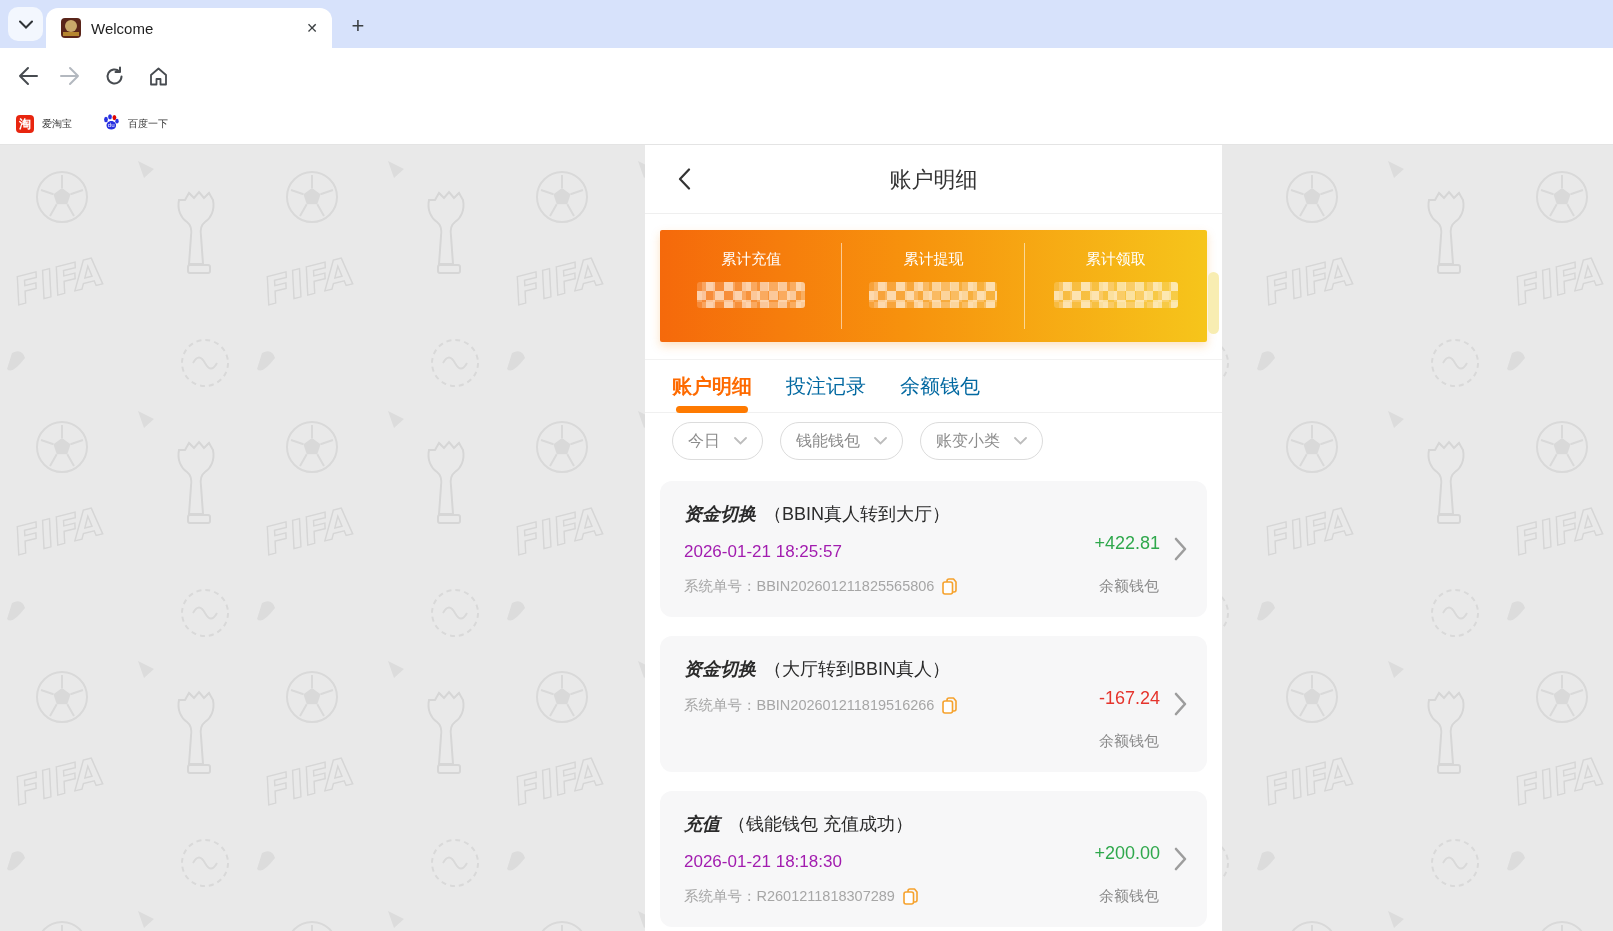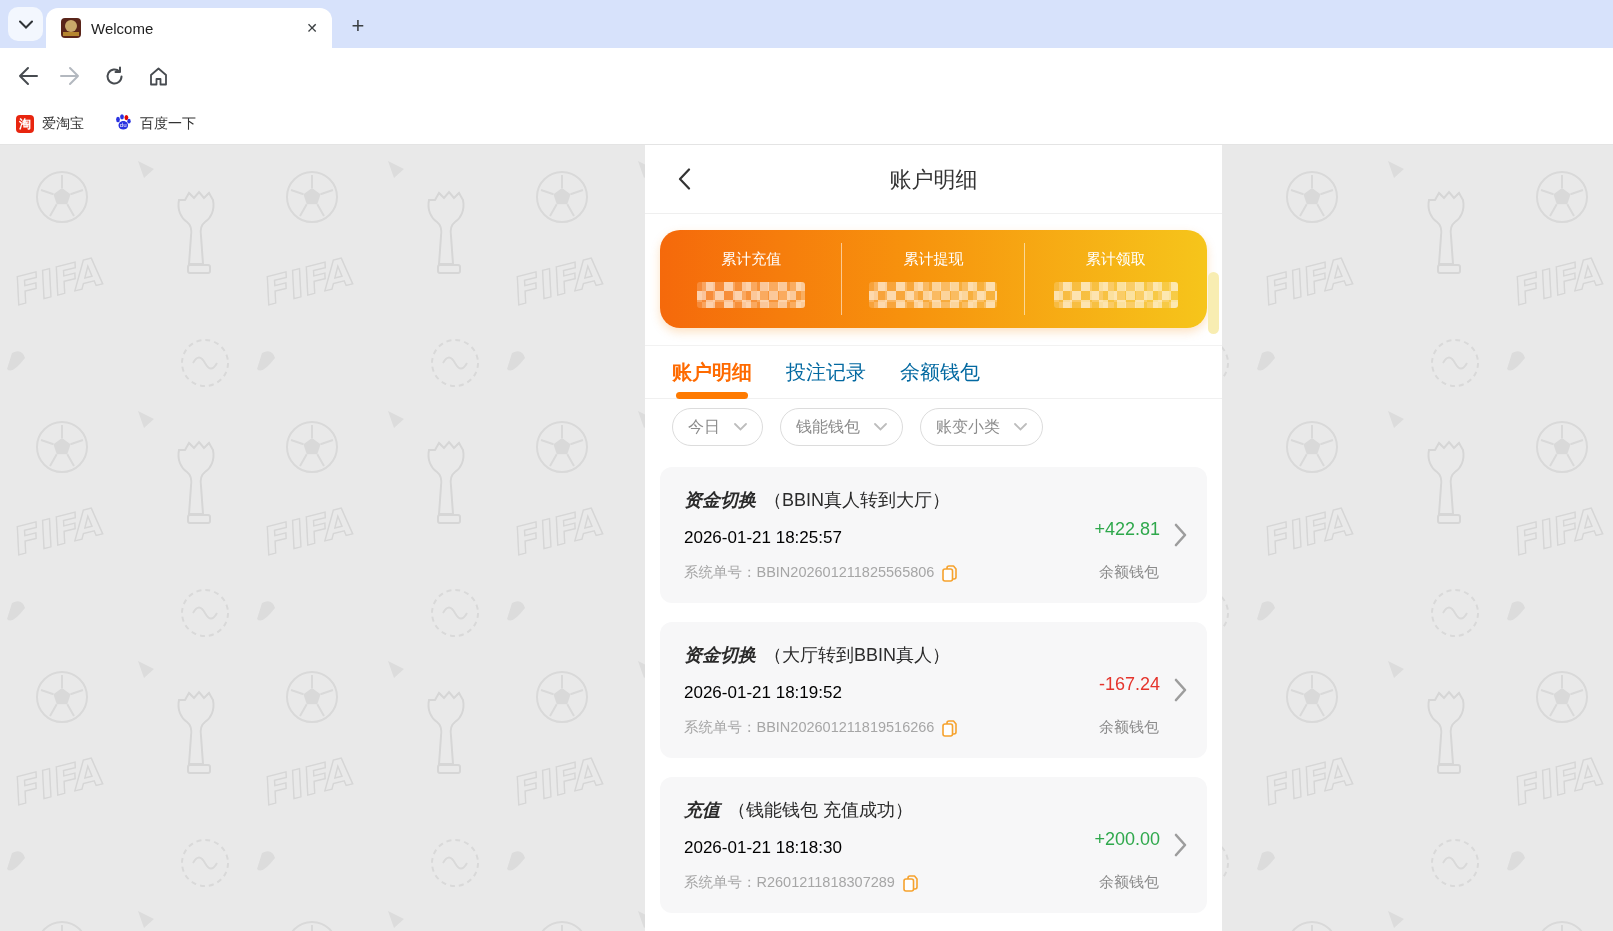--- a/index.html
+++ b/index.html
@@ -20,35 +20,35 @@
   .toolbar { position:absolute; left:0; top:48px; width:1613px; height:56px; background:#ffffff; }
   .navicon { position:absolute; top:14px; width:28px; height:28px; display:flex; align-items:center; justify-content:center; }
   .navicon svg { display:block; }
   .urlbar { position:absolute; left:193px; top:58px; width:1430px; height:39px; background:#e9edf8; border-radius:20px; display:flex; align-items:center; }
   .siteinfo { width:31px; height:31px; background:#ffffff; border-radius:50%; margin-left:4px; display:flex; align-items:center; justify-content:center; flex:none; }
   .url-text { margin-left:10px; font-size:16.5px; color:#1f1f1f; letter-spacing:.2px; }
 
   .bookmarks { position:absolute; left:0; top:104px; width:1613px; height:41px; background:#ffffff; border-bottom:1px solid #e4e4e4; display:flex; align-items:center; }
   .bm { display:flex; align-items:center; margin-left:16px; }
   .bm + .bm { margin-left:30px; }
-  .bm-label { font-size:14px; color:#333; margin-left:8px;text-align:right; }
+  .bm-label { font-size:10px; color:#333; margin-left:8px;text-align:right; }
   .taobao-ico { width:18px; height:18px; border-radius:4px; background:#e8250f; color:#fff; font-size:12px; font-weight:bold; display:flex; align-items:center; justify-content:center; }
 
   
   .page-bg { position:absolute; left:0; top:145px; width:1613px; height:786px; }
 
   
   .panel { position:absolute; left:645px; top:145px; width:577px; height:786px; background:#ffffff; }
 
   .pg-header { position:relative; height:69px; border-bottom:1px solid #efefef; }
   .pg-back { position:absolute; left:26px; top:21px; width:26px; height:26px; display:flex; align-items:center; justify-content:center; }
   .pg-title { text-align:center; line-height:69px; font-size:22px; color:#333; }
 
   .stats-wrap { position:relative; padding:16px 15px 17px; }
-  .stats-card { height:98px; border-radius:20px; background:linear-gradient(90deg,#f5690b 0%,#f7920d 45%,#f6c51b 100%); display:flex; box-shadow:0 4px 10px rgba(246,140,20,.25); }
+  .stats-card { height:112px; border-radius:2px; background:linear-gradient(90deg,#f5690b 0%,#f7920d 45%,#f6c51b 100%); display:flex; box-shadow:0 4px 10px rgba(246,140,20,.25); }
   .stat-col { flex:1; position:relative; text-align:center; padding-top:20px; }
   .stat-col.divider::after { content:""; position:absolute; right:0; top:13px; bottom:13px; width:1px; background:rgba(255,255,255,.55); }
   .stat-label { font-size:15px; color:#ffffff; }
   .stat-value { margin:13px auto 0; height:26px; border-radius:3px;
      background:
        repeating-conic-gradient(rgba(255,255,255,.55) 0% 25%, rgba(255,255,255,.12) 0% 50%) 0 0/18px 18px,
        repeating-conic-gradient(rgba(255,225,190,.35) 0% 25%, rgba(255,255,255,.08) 0% 50%) 5px 9px/22px 22px; }
   .w1 { width:108px; } .w2 { width:128px; } .w3 { width:124px; }
   .peek-strip { position:absolute; right:3px; top:58px; width:11px; height:62px; border-radius:6px; background:#f8ecae; opacity:.95; }
 
@@ -61,22 +61,22 @@
   .filters-row { display:flex; gap:17px; padding:9px 27px 13px; }
   .fpill { height:38px; border:1px solid #dcdcdc; border-radius:19px; display:flex; align-items:center; justify-content:space-between; padding:0 15px; color:#8c8c8c; font-size:16px; background:#fff; }
   .fpill.f1 { width:91px; } .fpill.f2 { width:123px; } .fpill.f3 { width:123px; }
   .fpill svg { margin-left:10px; flex:none; }
 
   .list { padding:8px 15px 0; }
   .rec-card { position:relative; background:#f7f7f8; border-radius:12px; padding:20px 24px 18px; margin-bottom:19px; height:136px; }
   .rec-title { font-size:18px; color:#2b2b2b; line-height:26px; }
   .rec-type { font-weight:bold;font-style:italic; }
   .rec-note { font-weight:normal; margin-left:8px; }
-  .rec-date { font-size:17px; color:#000000; margin-top:13px; line-height:23px; }
-  .rec-order { font-size:14.5px; color:#a6a6a6; margin-top:13px; line-height:20px; display:flex; align-items:flex-end; }
+  .rec-date { font-size:17px; color:#a21caf; margin-top:13px; line-height:23px; }
+  .rec-order { font-size:14.5px; color:#a6a6a6; margin-top:13px; line-height:20px; display:flex; align-items:center; }
   .copy-btn { margin-left:8px; display:flex; align-items:center; }
   .rec-amount { position:absolute; right:47px; top:50px; font-size:18px; line-height:24px; }
   .rec-amount.pos { color:#2fa84c; }
   .rec-amount.neg { color:#e5342c; }
   .rec-wallet { position:absolute; right:48px; top:95px; font-size:15px; color:#8b8b8b; line-height:20px; }
   .rec-chev { position:absolute; right:20px; top:50%; transform:translateY(-50%); }
 </style>
 </head>
 <body>
 
@@ -270,21 +270,20 @@
       <div class="rec-wallet">余额钱包</div>
       <svg class="rec-chev" width="13" height="24" viewBox="0 0 13 24">
           <polyline points="2,2 11,12 2,22" fill="none" stroke="#9d9d9d" stroke-width="2.6" stroke-linecap="round" stroke-linejoin="round"></polyline>
         </svg>
     </div>
 
     <div class="rec-card">
       <div class="rec-title">
         <span class="rec-type">资金切换</span><span class="rec-note">（大厅转到BBIN真人）</span>
       </div>
-      <div class="rec-date">2026-01-21 18:19:52</div>
       <div class="rec-order">
         <span>系统单号：</span>
         <span>BBIN202601211819516266</span>
         <span class="copy-btn">
           <svg width="15" height="17" viewBox="0 0 15 17">
               <rect x="1" y="4" width="9.5" height="12" rx="2" fill="#fff" stroke="#f6a22d" stroke-width="1.6"></rect>
               <path d="M5 4 V3 a2 2 0 0 1 2 -2 h4.5 l2.5 3 v8 a2 2 0 0 1 -2 2 h-1.5" fill="none" stroke="#f6a22d" stroke-width="1.6" stroke-linejoin="round"></path>
             </svg>
         </span>
       </div>

